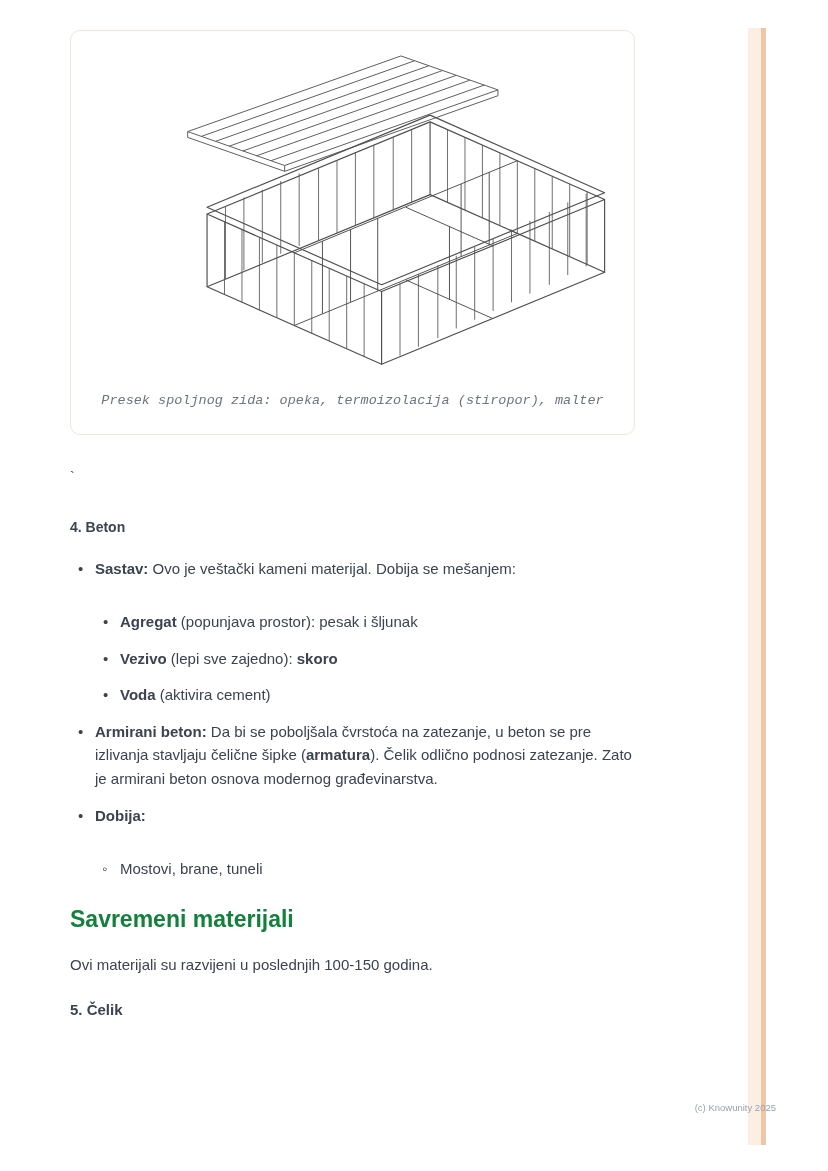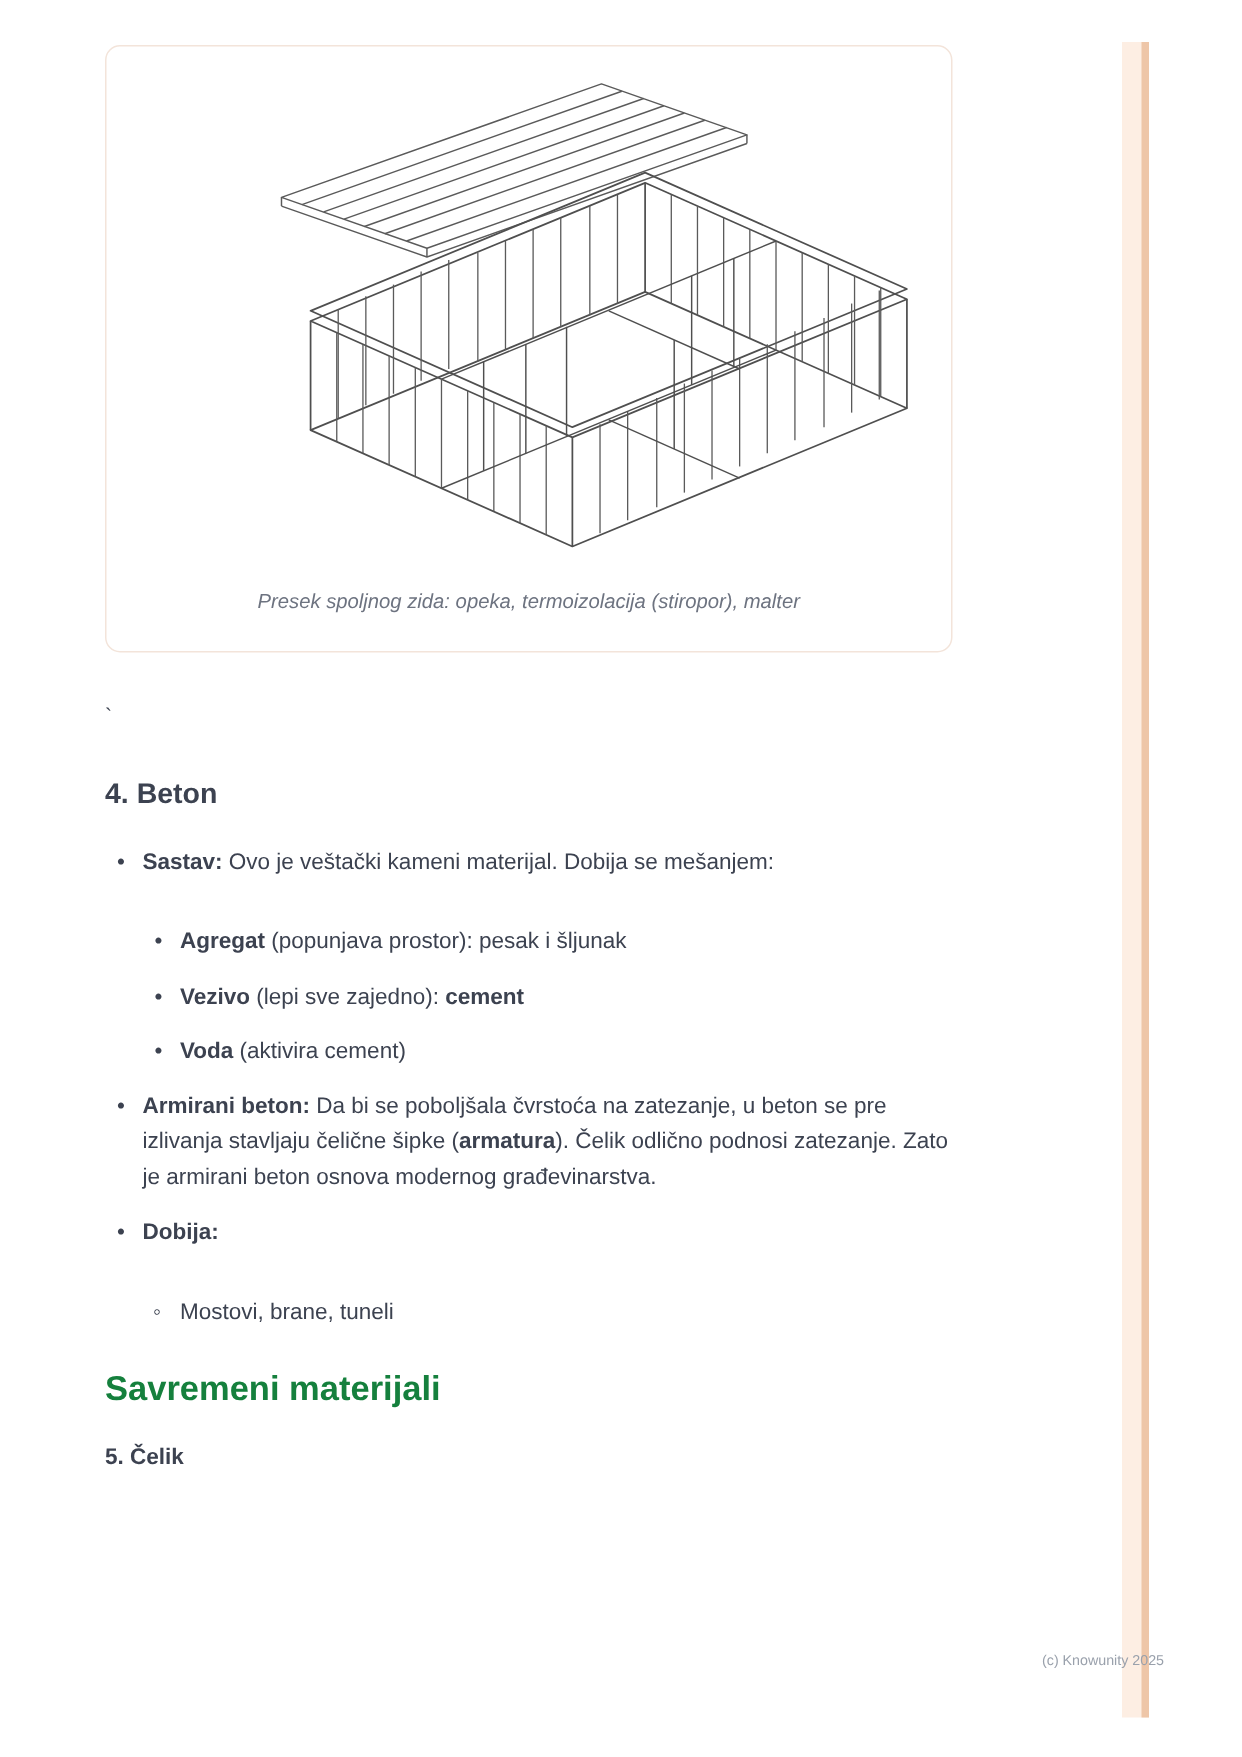--- a/index.html
+++ b/index.html
@@ -19,26 +19,26 @@
   }
   .content { position:absolute; left:70px; top:30px; width:577px; z-index:2; }
 
   .card {
     width:565px; border:1px solid #f3e4da; border-radius:10px;
     background:#fff; padding:10px 10px 26px;
   }
   .card svg { display:block; width:100%; height:346px; }
   .caption {
     text-align:center; font-style:italic; font-size:13.5px;
-    color:#6d7380; margin-top:6px;
+    color:#6d7380; margin-top:6px;font-family:Liberation Mono, monospace;
   }
 
   .stray { margin-top:34px; font-size:14px; color:#3c4250; }
 
-  .h-bold { margin-top:34px; font-size:19px; font-weight:700; }
+  .h-bold { margin-top:34px; font-size:14px; font-weight:700; }
 
   ul { list-style:none; }
   ul.l1 { margin-top:22px; }
   ul.l1 > li {
     position:relative; padding-left:25px; margin-bottom:14px;
     font-size:15px; line-height:1.55;
   }
   ul.l1 > li::before { content:"\2022"; position:absolute; left:8px; }
   ul.l2 { margin-top:30px; }
   ul.l2 > li {
@@ -157,38 +157,39 @@
   <h3 class="h-bold">4. Beton</h3>
 
   <ul class="l1">
     <li>
       <span class="b">Sastav:</span><span> Ovo je veštački kameni materijal. Dobija se mešanjem:</span>
       <ul class="l2">
         <li>
           <span class="b">Agregat</span><span> (popunjava prostor): pesak i šljunak</span>
         </li>
         <li>
-          <span class="b">Vezivo</span><span> (lepi sve zajedno): </span><span class="b">cement</span>
+          <span class="b">Vezivo</span><span> (lepi sve zajedno): </span><span class="b">skoro</span>
         </li>
         <li>
           <span class="b">Voda</span><span> (aktivira cement)</span>
         </li>
       </ul>
     </li>
     <li>
       <span class="b">Armirani beton:</span><span> Da bi se poboljšala čvrstoća na zatezanje, u beton se pre izlivanja stavljaju čelične šipke (</span><span class="b">armatura</span><span>). Čelik odlično podnosi zatezanje. Zato je armirani beton osnova modernog građevinarstva.</span>
     </li>
     <li>
       <span class="b">Dobija:</span>
       <ul class="l2 hollow">
         <li>Mostovi, brane, tuneli</li>
       </ul>
     </li>
   </ul>
 
   <h2 class="h-orange">Savremeni materijali</h2>
 
+  <p class="intro">Ovi materijali su razvijeni u poslednjih 100-150 godina.</p>
 
   <p class="sub-head">5. Čelik</p>
 
 </div>
 
 <div class="footer">(c) Knowunity 2025</div>
 
 </body></html>

